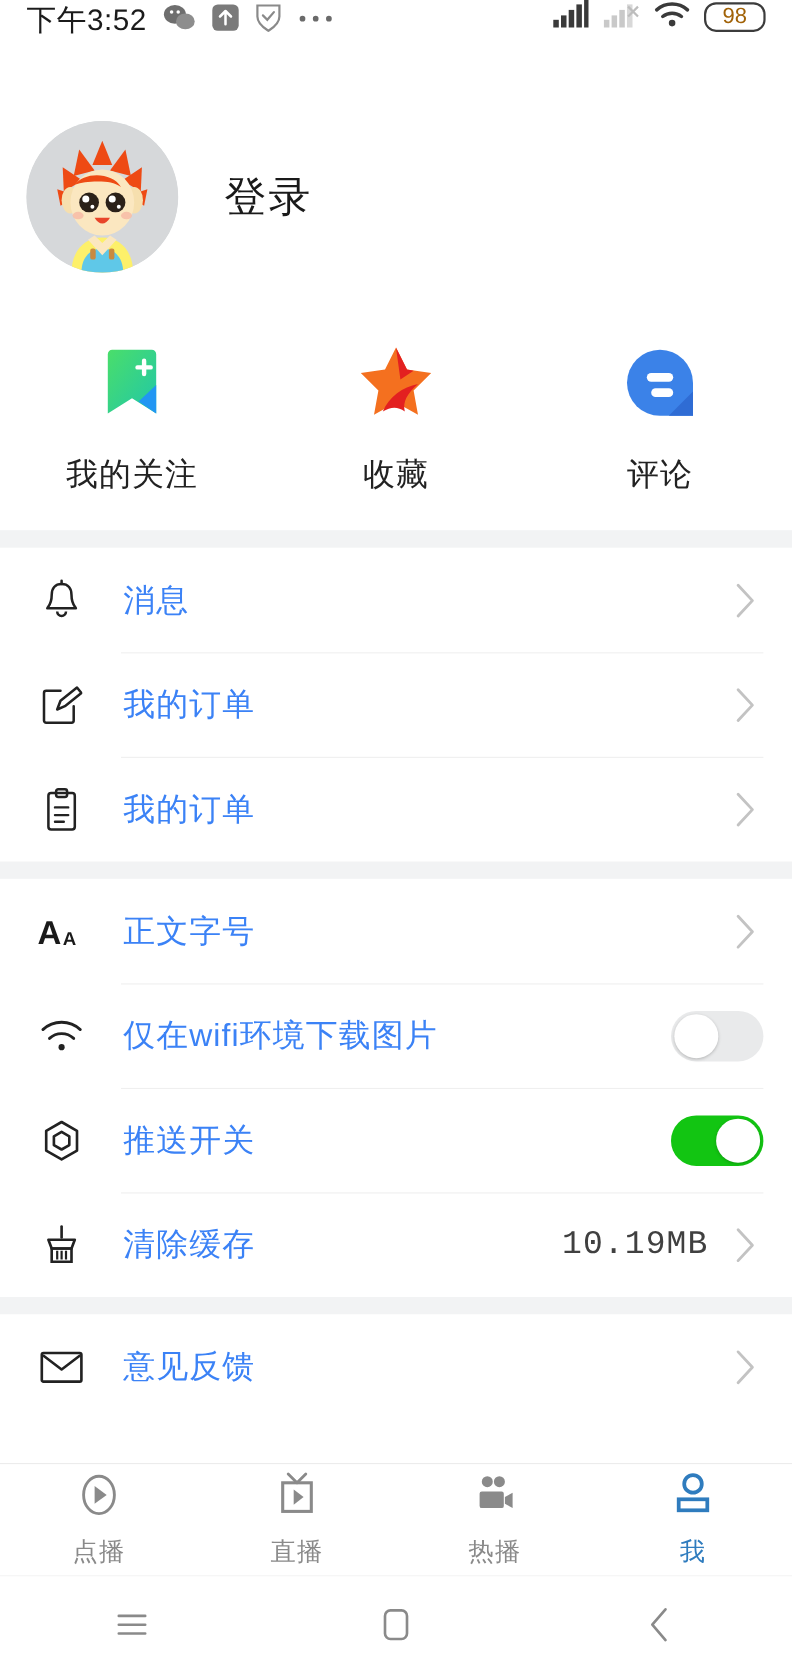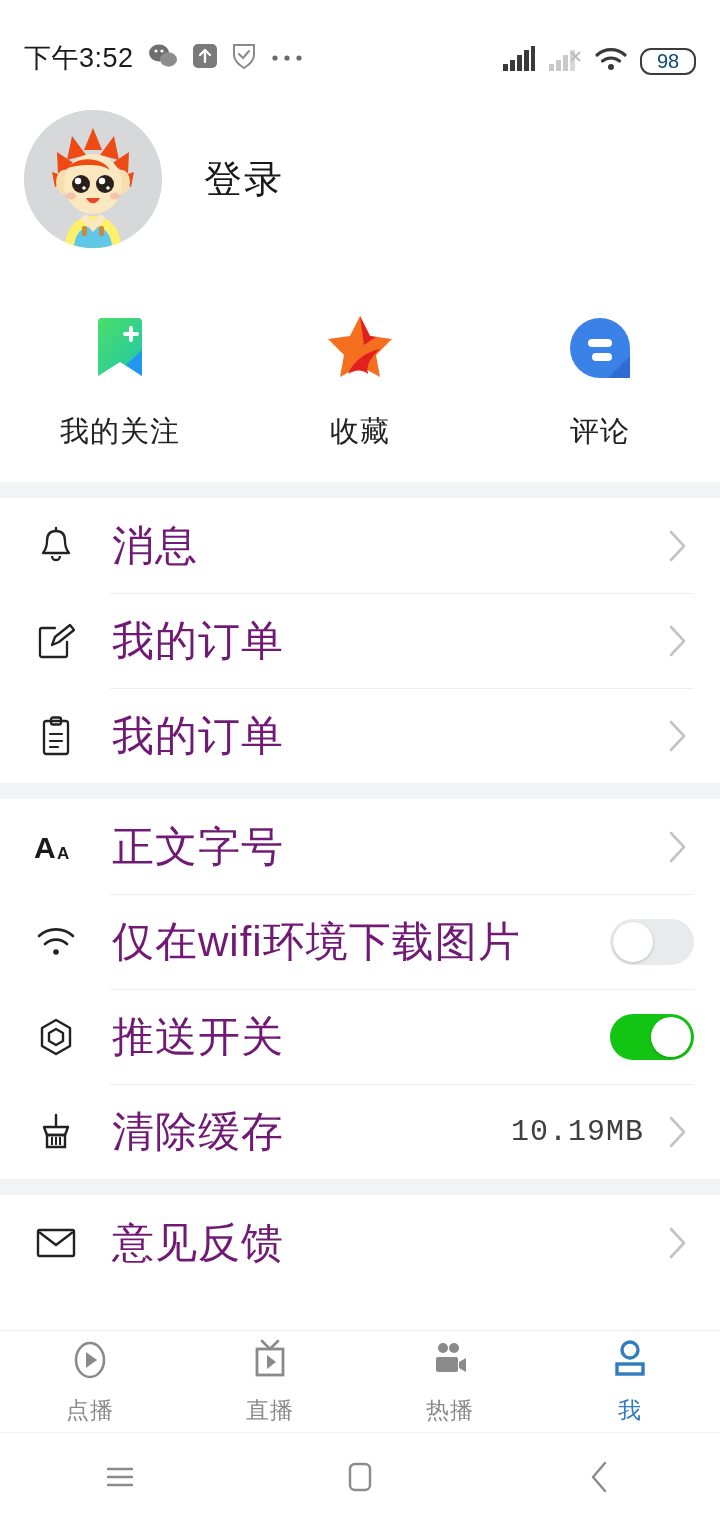--- a/index.html
+++ b/index.html
@@ -6,30 +6,30 @@
   html, body {
     width: 720px; height: 1520px;
     background: #ffffff;
     font-family: "Liberation Sans", "DejaVu Sans", sans-serif;
     overflow: hidden;
   }
   .screen { position: relative; width: 720px; height: 1520px; background: #ffffff; }
 
   
   .statusbar {
-    height: 76px; display: flex; align-items: flex-end;
+    height: 76px; display: flex; align-items: flex-start;
     padding: 0 24px; color: #1d1d1d;
   }
   .sb-left { display: flex; align-items: center; gap: 14px; }
   .sb-time { font-size: 27px; letter-spacing: .5px; color: #1b1b1b; font-family: "Liberation Sans", sans-serif; }
   .sb-right { margin-left: auto; display: flex; align-items: center; gap: 12px; }
   .battery {
     border: 2px solid #3c3c3c; border-radius: 11px;
     padding: 1px 9px 2px; font-size: 20px; line-height: 20px;
-    color: #0c4a6e; min-width: 56px; text-align: center;
+    color: #a16207; min-width: 56px; text-align: center;
   }
 
   
   .profile { display: flex; align-items: center; padding: 34px 0 24px 24px; }
   .avatar {
     width: 138px; height: 138px; border-radius: 50%;
     background: #d6d8da; overflow: hidden; position: relative; flex: none;
   }
   .login-name { font-size: 38px; color: #1a1a1a; margin-left: 42px; letter-spacing: 2px; }
 
@@ -43,21 +43,21 @@
   .gap { height: 16px; background: #f2f3f4; }
   .row {
     position: relative; height: 95px; display: flex; align-items: center;
     padding: 0 26px 0 30px; background: #fff;
   }
   .row + .row::before {
     content: ""; position: absolute; left: 110px; right: 26px; top: 0;
     height: 1px; background: #efefef;
   }
   .row-ico { width: 52px; display: flex; justify-content: center; align-items: center; flex: none; }
-  .row-label { font-size: 42px; color: #701a75; margin-left: 30px; letter-spacing: 1px; }
+  .row-label { font-size: 29px; color: #3b82f6; margin-left: 30px; letter-spacing: 1px; }
   .row-value { margin-left: auto; font-size: 30px; color: #404040; letter-spacing: 1px; font-family: Liberation Mono, monospace; }
   .chev { margin-left: auto; width: 34px; display: flex; justify-content: center; }
   .row-value + .chev { margin-left: 16px; }
 
   
   .toggle {
     margin-left: auto; width: 84px; height: 46px; border-radius: 23px;
     position: relative; flex: none;
   }
   .toggle.off { background: #e9eaeb; }

